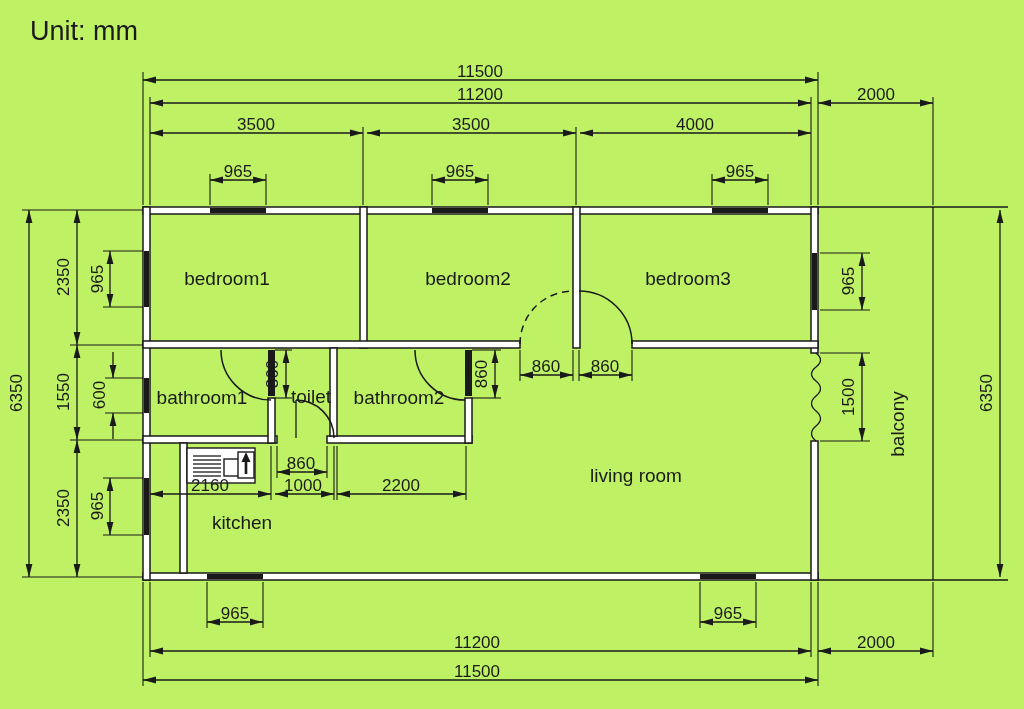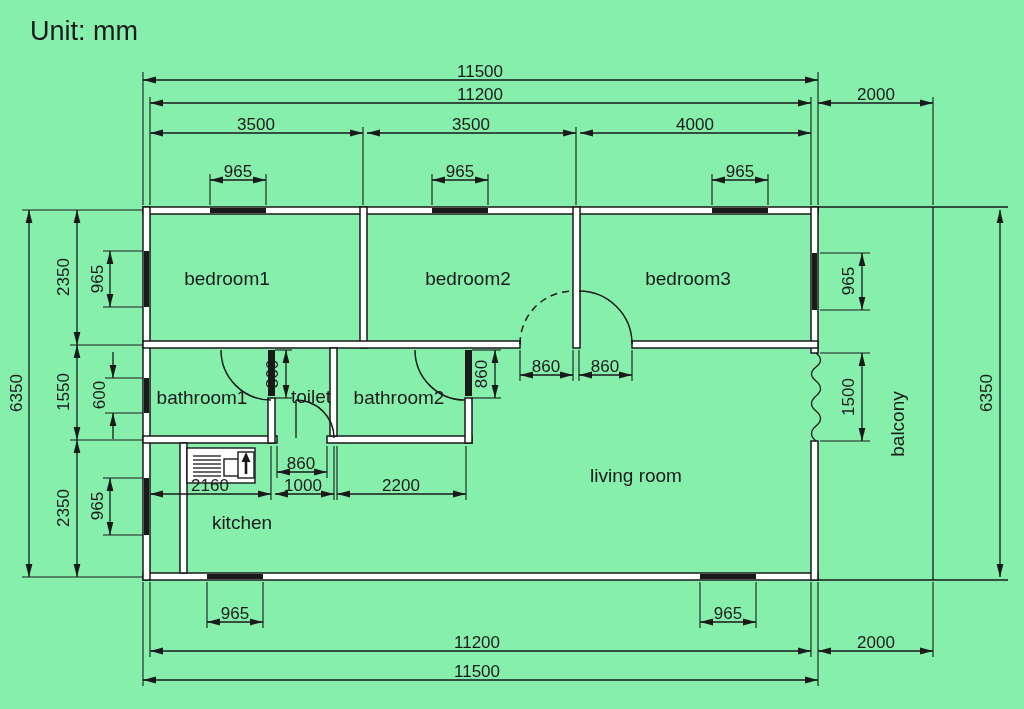--- a/index.html
+++ b/index.html
@@ -1,16 +1,16 @@
 <!DOCTYPE html>
 <html><head>
 <meta charset="utf-8">
 <style>
   html,body{margin:0;padding:0;background:#ffffff;}
-  #stage{position:relative;width:1024px;height:709px;background:#86efac;overflow:hidden;
+  #stage{position:relative;width:1024px;height:709px;background:#bef264;overflow:hidden;
          font-family:"Liberation Sans",sans-serif;}
   svg{position:absolute;left:0;top:0;}
   .wall{fill:#ffffff;stroke:#1a1a1a;stroke-width:1.5;}
   .win{fill:#1a1a1a;stroke:none;}
   .doorbar{fill:#1a1a1a;stroke:none;}
   .arc{fill:none;stroke:#1a1a1a;stroke-width:1.5;}
   .arc.dashed{stroke-dasharray:7 5;}
   .thin{fill:none;stroke:#1a1a1a;stroke-width:1.3;}
   .fix{fill:#ffffff;stroke:#1a1a1a;stroke-width:1.4;}
   .dl{stroke:#1a1a1a;stroke-width:1.3;}

